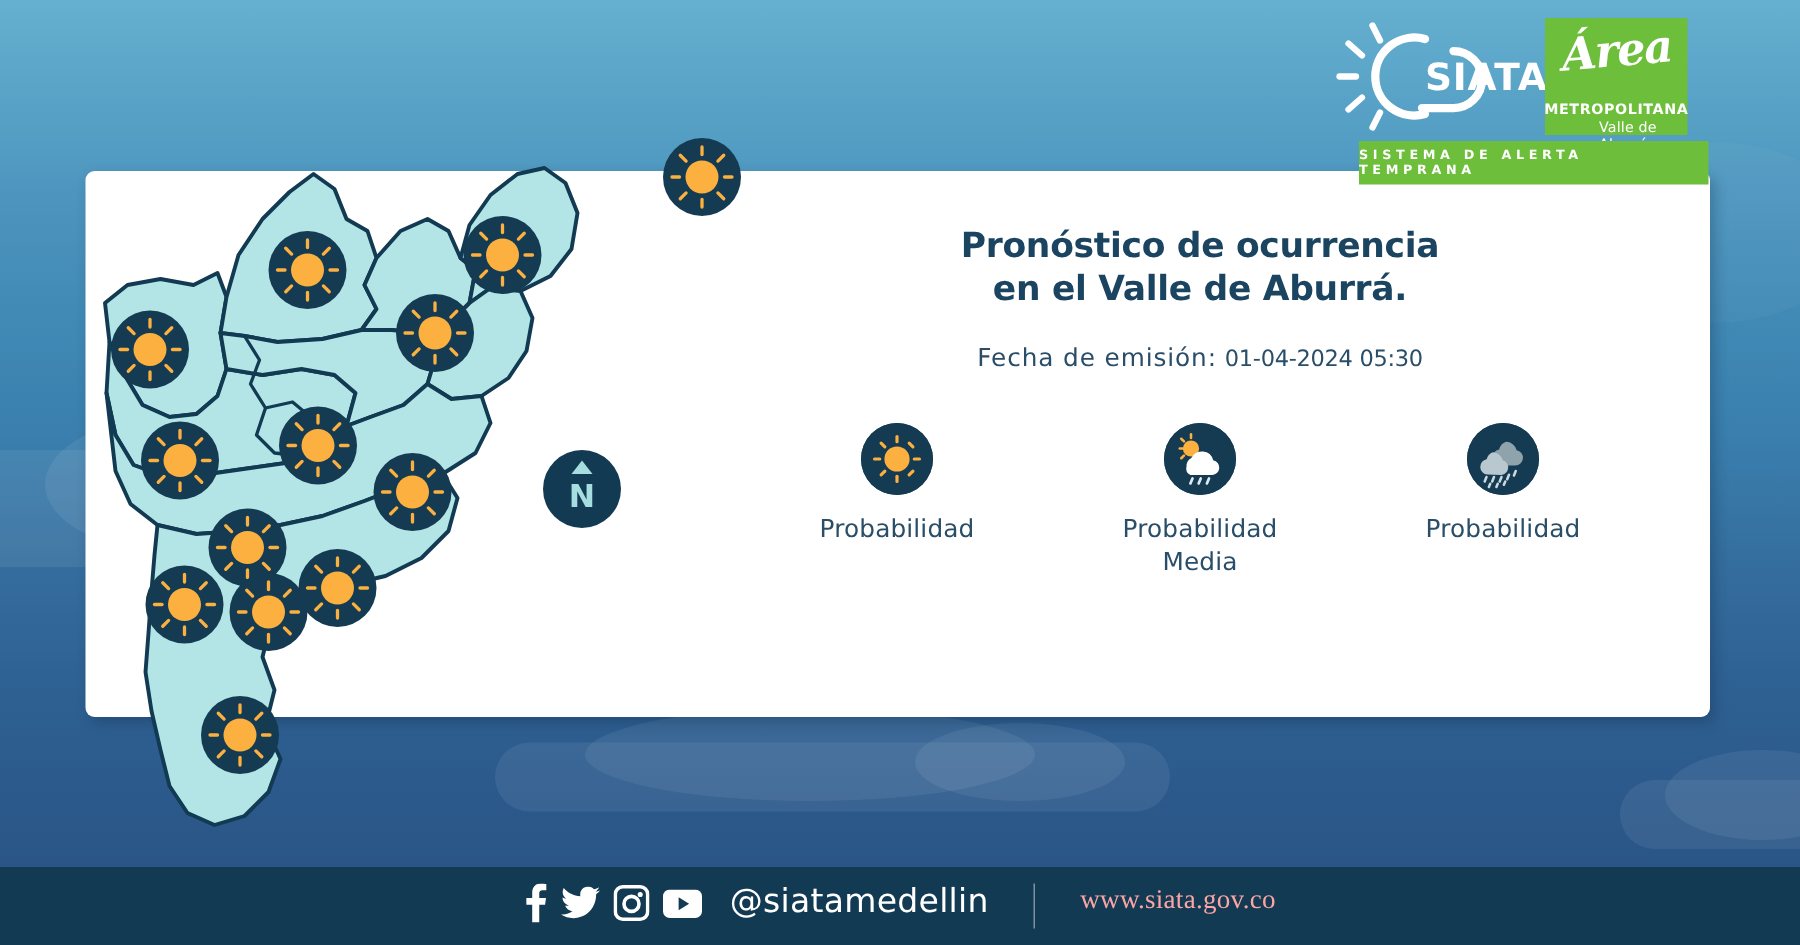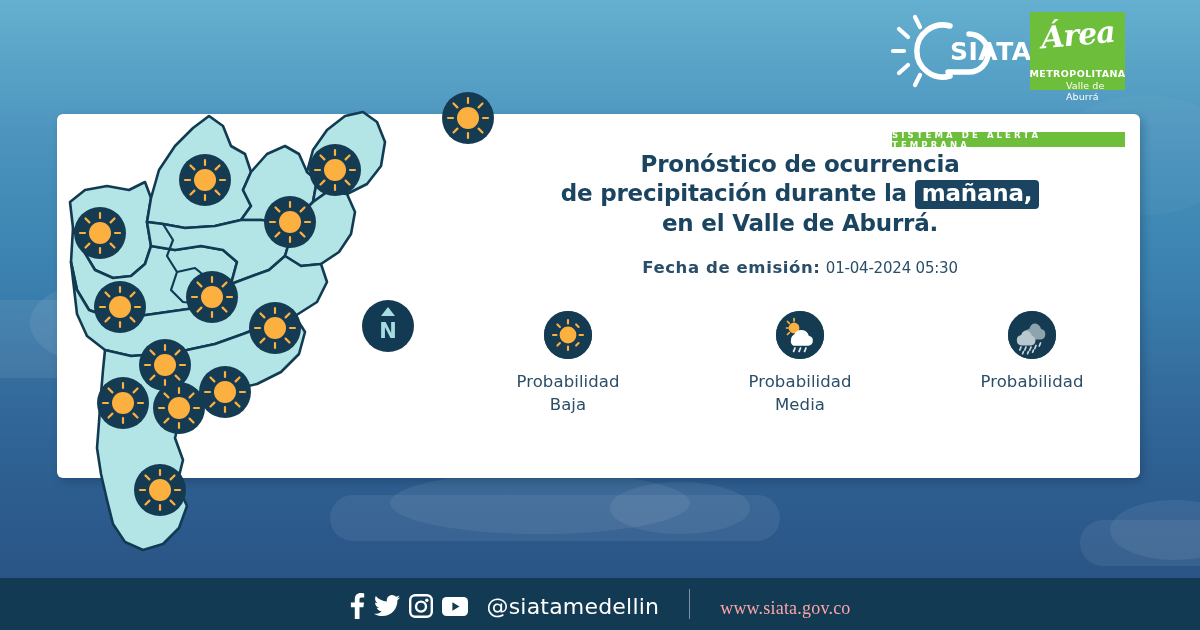--- a/index.html
+++ b/index.html
@@ -39,23 +39,23 @@
     align-items:center; justify-content:flex-start; padding-top:4px;
   }
   .amva-script {
     color:#fff; font-family:"DejaVu Serif", serif; font-style:italic;
     font-size:30px; font-weight:bold; line-height:1; letter-spacing:-1px;
     transform:rotate(-5deg); margin-top:4px;
   }
   .amva-l1 { color:#fff; font-size:9.5px; font-weight:bold; letter-spacing:.4px; margin-top:18px; }
   .amva-l2 { color:#fff; font-size:9.5px; letter-spacing:.1px; margin-top:1px;margin-left:36px; }
   .tagline {
-    position:absolute; left:2px; top:82px; width:233px; height:15px;
+    position:absolute; left:16px; top:82px; width:233px; height:29px;
     background:#6dbe3a; color:#fff; font-size:8.5px; font-weight:bold;
-    letter-spacing:3.1px; display:flex; align-items:center; justify-content:center;margin-top:38px;
+    letter-spacing:3.1px; display:flex; align-items:center; justify-content:center;
   }
 
   
   .panel {
     position:absolute; left:57px; top:114px; width:1083px; height:364px;
     background:#ffffff; border-radius:6px;
     box-shadow:3px 4px 9px rgba(10,35,60,0.28);
   }
 
   
@@ -83,43 +83,43 @@
     text-align:center; letter-spacing:-.2px;
   }
   .title .chip {
     background:#1b4461; color:#fff; padding:1px 7px 3px; border-radius:4px;
     display:inline-block; line-height:1.06;
   }
   .emission {
     text-align:center; margin-top:20px; color:#2a4e68;
     font-size:16.5px; white-space:nowrap;
   }
-  .emission .lbl { letter-spacing:.6px;font-weight:bold; }
+  .emission .lbl { letter-spacing:.6px; }
   .emission .val { font-size:15px; letter-spacing:-.2px; }
 
   
   .legend {
-    display:flex; justify-content:center; gap:82px; margin-top:34px;
+    display:flex; justify-content:center; gap:52px; margin-top:34px;
   }
   .legend-item { width:150px; text-align:center; }
   .legend-icon {
     width:48px; height:48px; border-radius:50%; background:#153b53;
     margin:0 auto 12px; position:relative;
   }
   .legend-icon svg { position:absolute; inset:0; width:48px; height:48px; }
   .legend-label {
     color:#2a4e68; font-size:16.5px; line-height:1.35; letter-spacing:.1px;
   }
 
   
   .footer {
     position:absolute; left:0; top:578px; width:1200px; height:52px;
     background:#133a53; display:flex; align-items:center; justify-content:center;
   }
-  .footer-inner { display:flex; align-items:flex-end; gap:18px; }
+  .footer-inner { display:flex; align-items:flex-start; gap:18px; }
   .social { display:flex; align-items:center; gap:9px; }
   .social svg { display:block; }
   .handle { color:#fff; font-size:22px; letter-spacing:.2px; }
   .divider { width:1px; height:30px; background:rgba(255,255,255,.45); margin:0 12px; }
   .site { color:#fca5a5; font-size:18px; letter-spacing:.2px;font-family:Liberation Serif, serif; }
 </style>
 </head>
 <body>
 
 <div id="stage">
@@ -217,24 +217,20 @@
 
     <div class="compass">
       <div class="ctri"></div>
       <div class="cn">N</div>
     </div>
   </div>
 
   <div class="content">
     <div class="title">
       <div>Pronóstico de ocurrencia</div>
-      <div>
-        <span>de precipitación durante la</span>
-        <span class="chip">mañana,</span>
-      </div>
       <div>en el Valle de Aburrá.</div>
     </div>
 
     <div class="emission">
       <span class="lbl">Fecha de emisión:</span>
       <span class="val">01-04-2024 05:30</span>
     </div>
 
     <div class="legend">
 
@@ -250,21 +246,20 @@
               <line x1="35.5" y1="24" x2="39" y2="24"></line>
               <line x1="13.4" y1="13.4" x2="15.9" y2="15.9"></line>
               <line x1="32.1" y1="13.4" x2="34.6" y2="15.9"></line>
               <line x1="13.4" y1="34.6" x2="15.9" y2="32.1"></line>
               <line x1="32.1" y1="34.6" x2="34.6" y2="32.1"></line>
             </g>
           </svg>
         </div>
         <div class="legend-label">
           <div>Probabilidad</div>
-          <div>Baja</div>
         </div>
       </div>
 
       <div class="legend-item">
         <div class="legend-icon">
           <svg viewBox="0 0 48 48">
             <circle cx="24" cy="24" r="24" fill="#153b53"></circle>
             <circle cx="18" cy="17" r="5.4" fill="#fbb040"></circle>
             <g stroke="#fbb040" stroke-width="1.7" stroke-linecap="round">
               <line x1="18" y1="7.5" x2="18" y2="10"></line>

